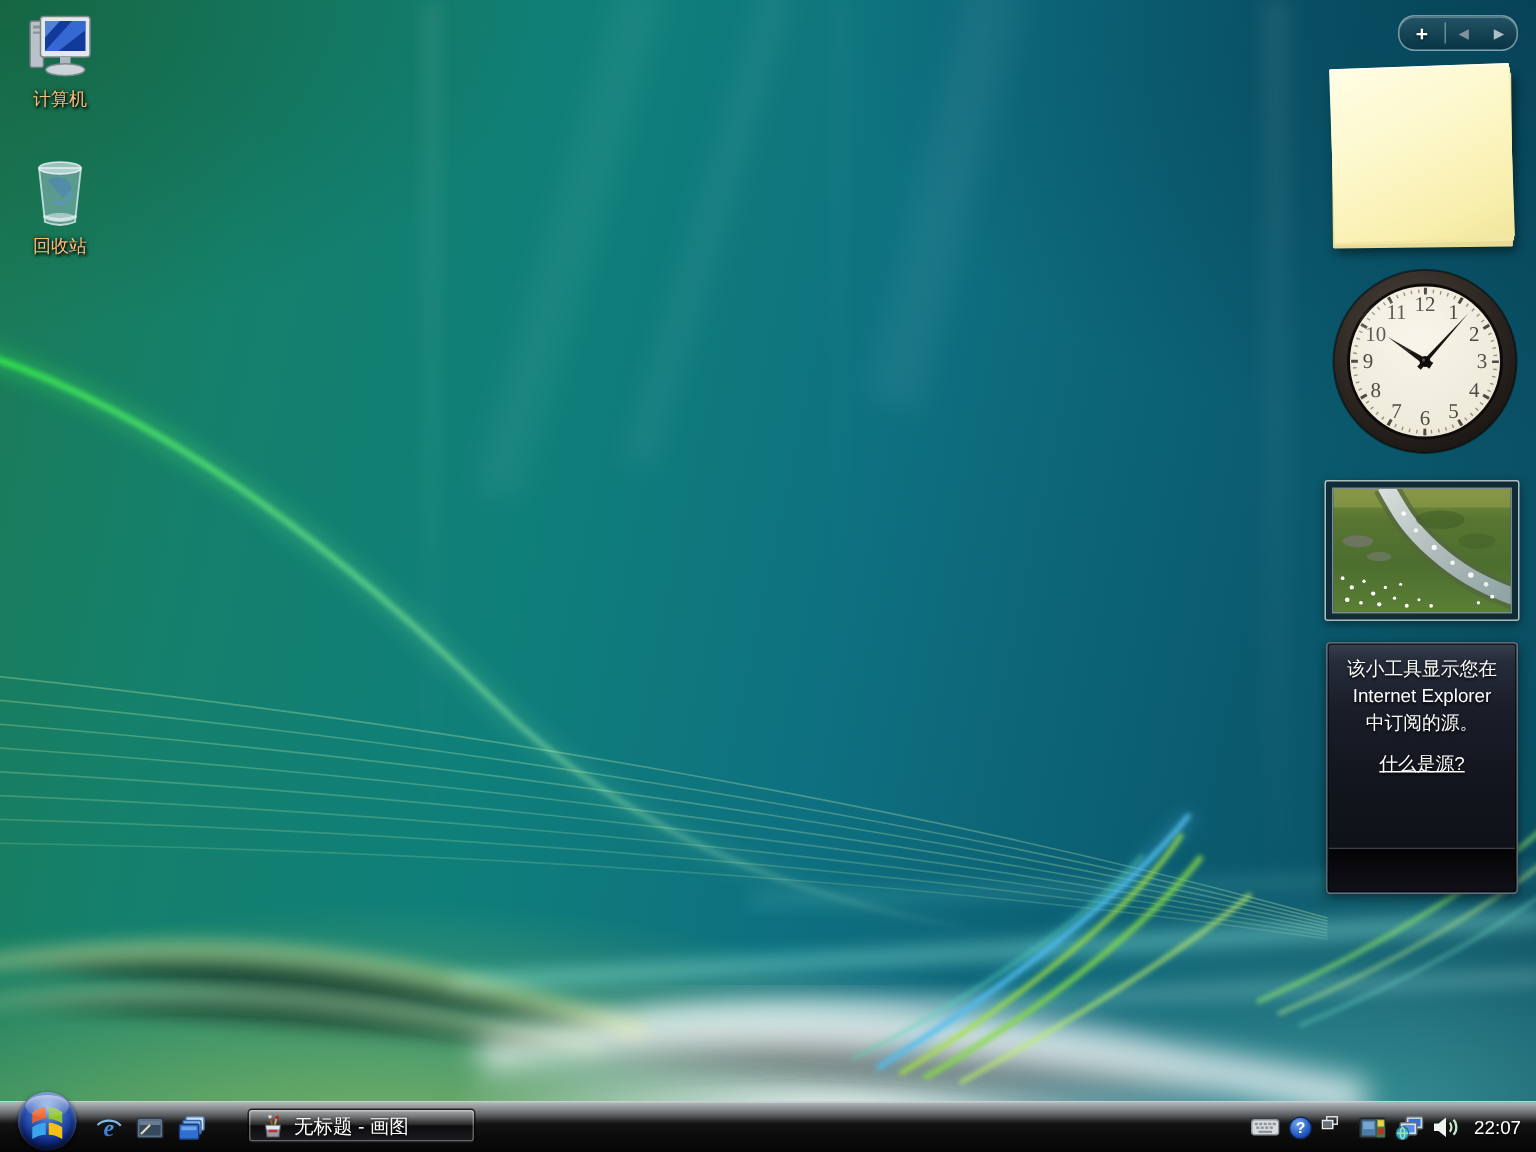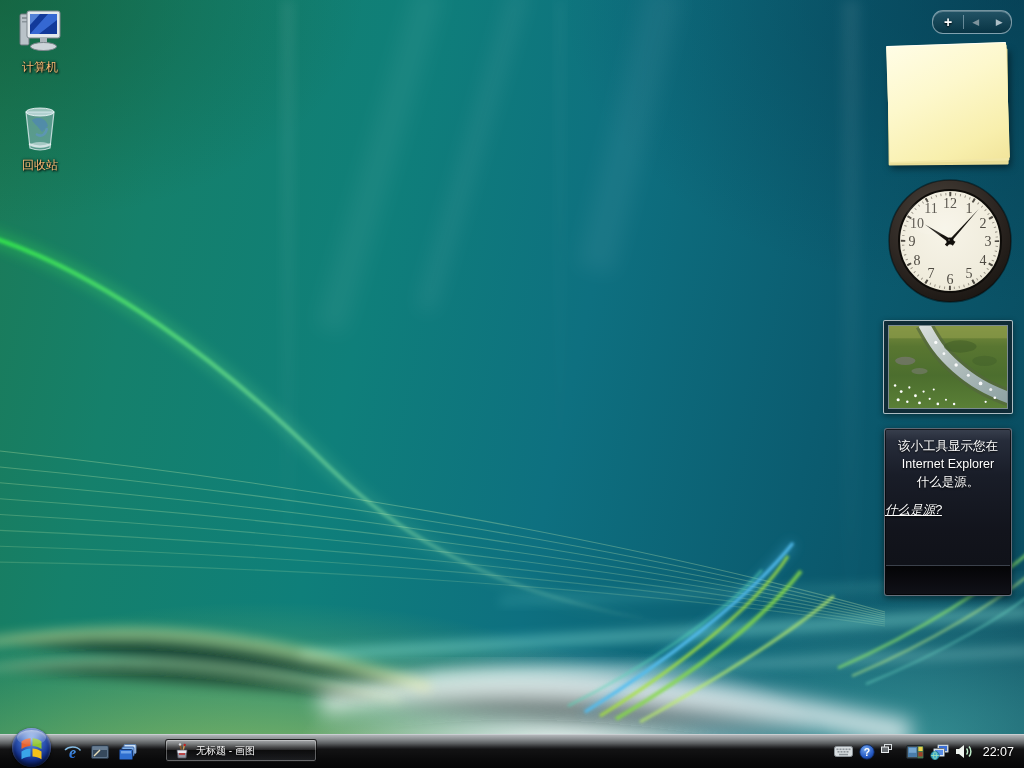--- a/index.html
+++ b/index.html
@@ -73,21 +73,21 @@
     position:absolute;right:12px;top:428px;width:128px;height:168px;z-index:3;
     border-radius:3px;border:1px solid rgba(110,120,132,.85);
     background:linear-gradient(180deg,#39404e 0%,#262c3a 7%,#191d28 28%,#12141c 62%,#0e1016 100%);
     box-shadow:0 2px 7px rgba(0,0,0,.5), inset 0 0 0 1px rgba(0,0,0,.6);
     box-sizing:border-box;
   }
   .feeds-text{
     padding:8px 8px 0;text-align:center;color:#fff;font-size:12.5px;line-height:18px;
     text-shadow:0 1px 2px #000;
   }
-  .feeds-link-row{text-align:left;margin-top:9px;font-style:italic;}
+  .feeds-link-row{text-align:center;margin-top:9px;}
   .feeds-link{color:#fff;font-size:12.5px;text-decoration:underline;cursor:pointer;text-shadow:0 1px 2px #000;}
   .feeds-footer{
     position:absolute;left:1px;right:1px;bottom:1px;height:28px;
     background:linear-gradient(180deg,#040406,#101118);
     border-top:1px solid rgba(95,105,118,.55);
     border-radius:0 0 2px 2px;
   }
   
   .taskbar{
     position:absolute;left:0;right:0;bottom:0;height:33px;z-index:5;
@@ -105,21 +105,21 @@
   }
   .quicklaunch{position:absolute;left:62px;top:7px;display:flex;gap:8px;align-items:center;height:20px;}
   .ql-btn{width:20px;height:20px;display:flex;align-items:center;justify-content:center;cursor:pointer;}
   .task-btn{
     position:absolute;left:165px;top:4px;width:152px;height:23px;cursor:pointer;
     border-radius:3px;border:1px solid rgba(0,0,0,.75);
     background:linear-gradient(180deg,rgba(255,255,255,.30) 0%,rgba(255,255,255,.12) 45%,rgba(0,0,0,.28) 50%,rgba(90,95,105,.25) 100%);
     box-shadow:inset 0 0 0 1px rgba(255,255,255,.32);
     display:flex;align-items:center;gap:6px;padding:0 8px;box-sizing:border-box;
   }
-  .task-btn .tlabel{color:#fff;font-size:10px;text-shadow:0 1px 2px #000;white-space:nowrap;}
+  .task-btn .tlabel{color:#fff;font-size:13px;text-shadow:0 1px 2px #000;white-space:nowrap;}
   .tray{
     position:absolute;right:6px;top:0;height:33px;display:flex;align-items:center;gap:6px;
   }
   .tray-ico{display:flex;align-items:center;justify-content:center;cursor:pointer;}
   .lang-col{display:flex;flex-direction:column;align-items:center;gap:1px;cursor:pointer;}
   .lang-col .chev{font-size:6px;color:#0c0d0e;line-height:5px;}
   .tray-clock{
     color:#fff;font-size:12.5px;margin-left:4px;margin-right:4px;cursor:default;
     text-shadow:0 1px 2px #000;
   }
@@ -320,21 +320,21 @@
       </g>
       <ellipse cx="70" cy="20" rx="16" ry="6" fill="#3e5a26" opacity=".5"></ellipse>
       <ellipse cx="94" cy="34" rx="12" ry="5" fill="#42602a" opacity=".5"></ellipse>
     </svg>
   </div>
 
   <div class="feeds-wrap">
     <div class="feeds-text">
       <div>该小工具显示您在</div>
       <div>Internet Explorer</div>
-      <div>什么是源。</div>
+      <div>中订阅的源。</div>
     </div>
     <div class="feeds-link-row">
       <span class="feeds-link">什么是源?</span>
     </div>
     <div class="feeds-footer"></div>
   </div>
 
   <div class="taskbar">
 
     <div class="start-orb">

